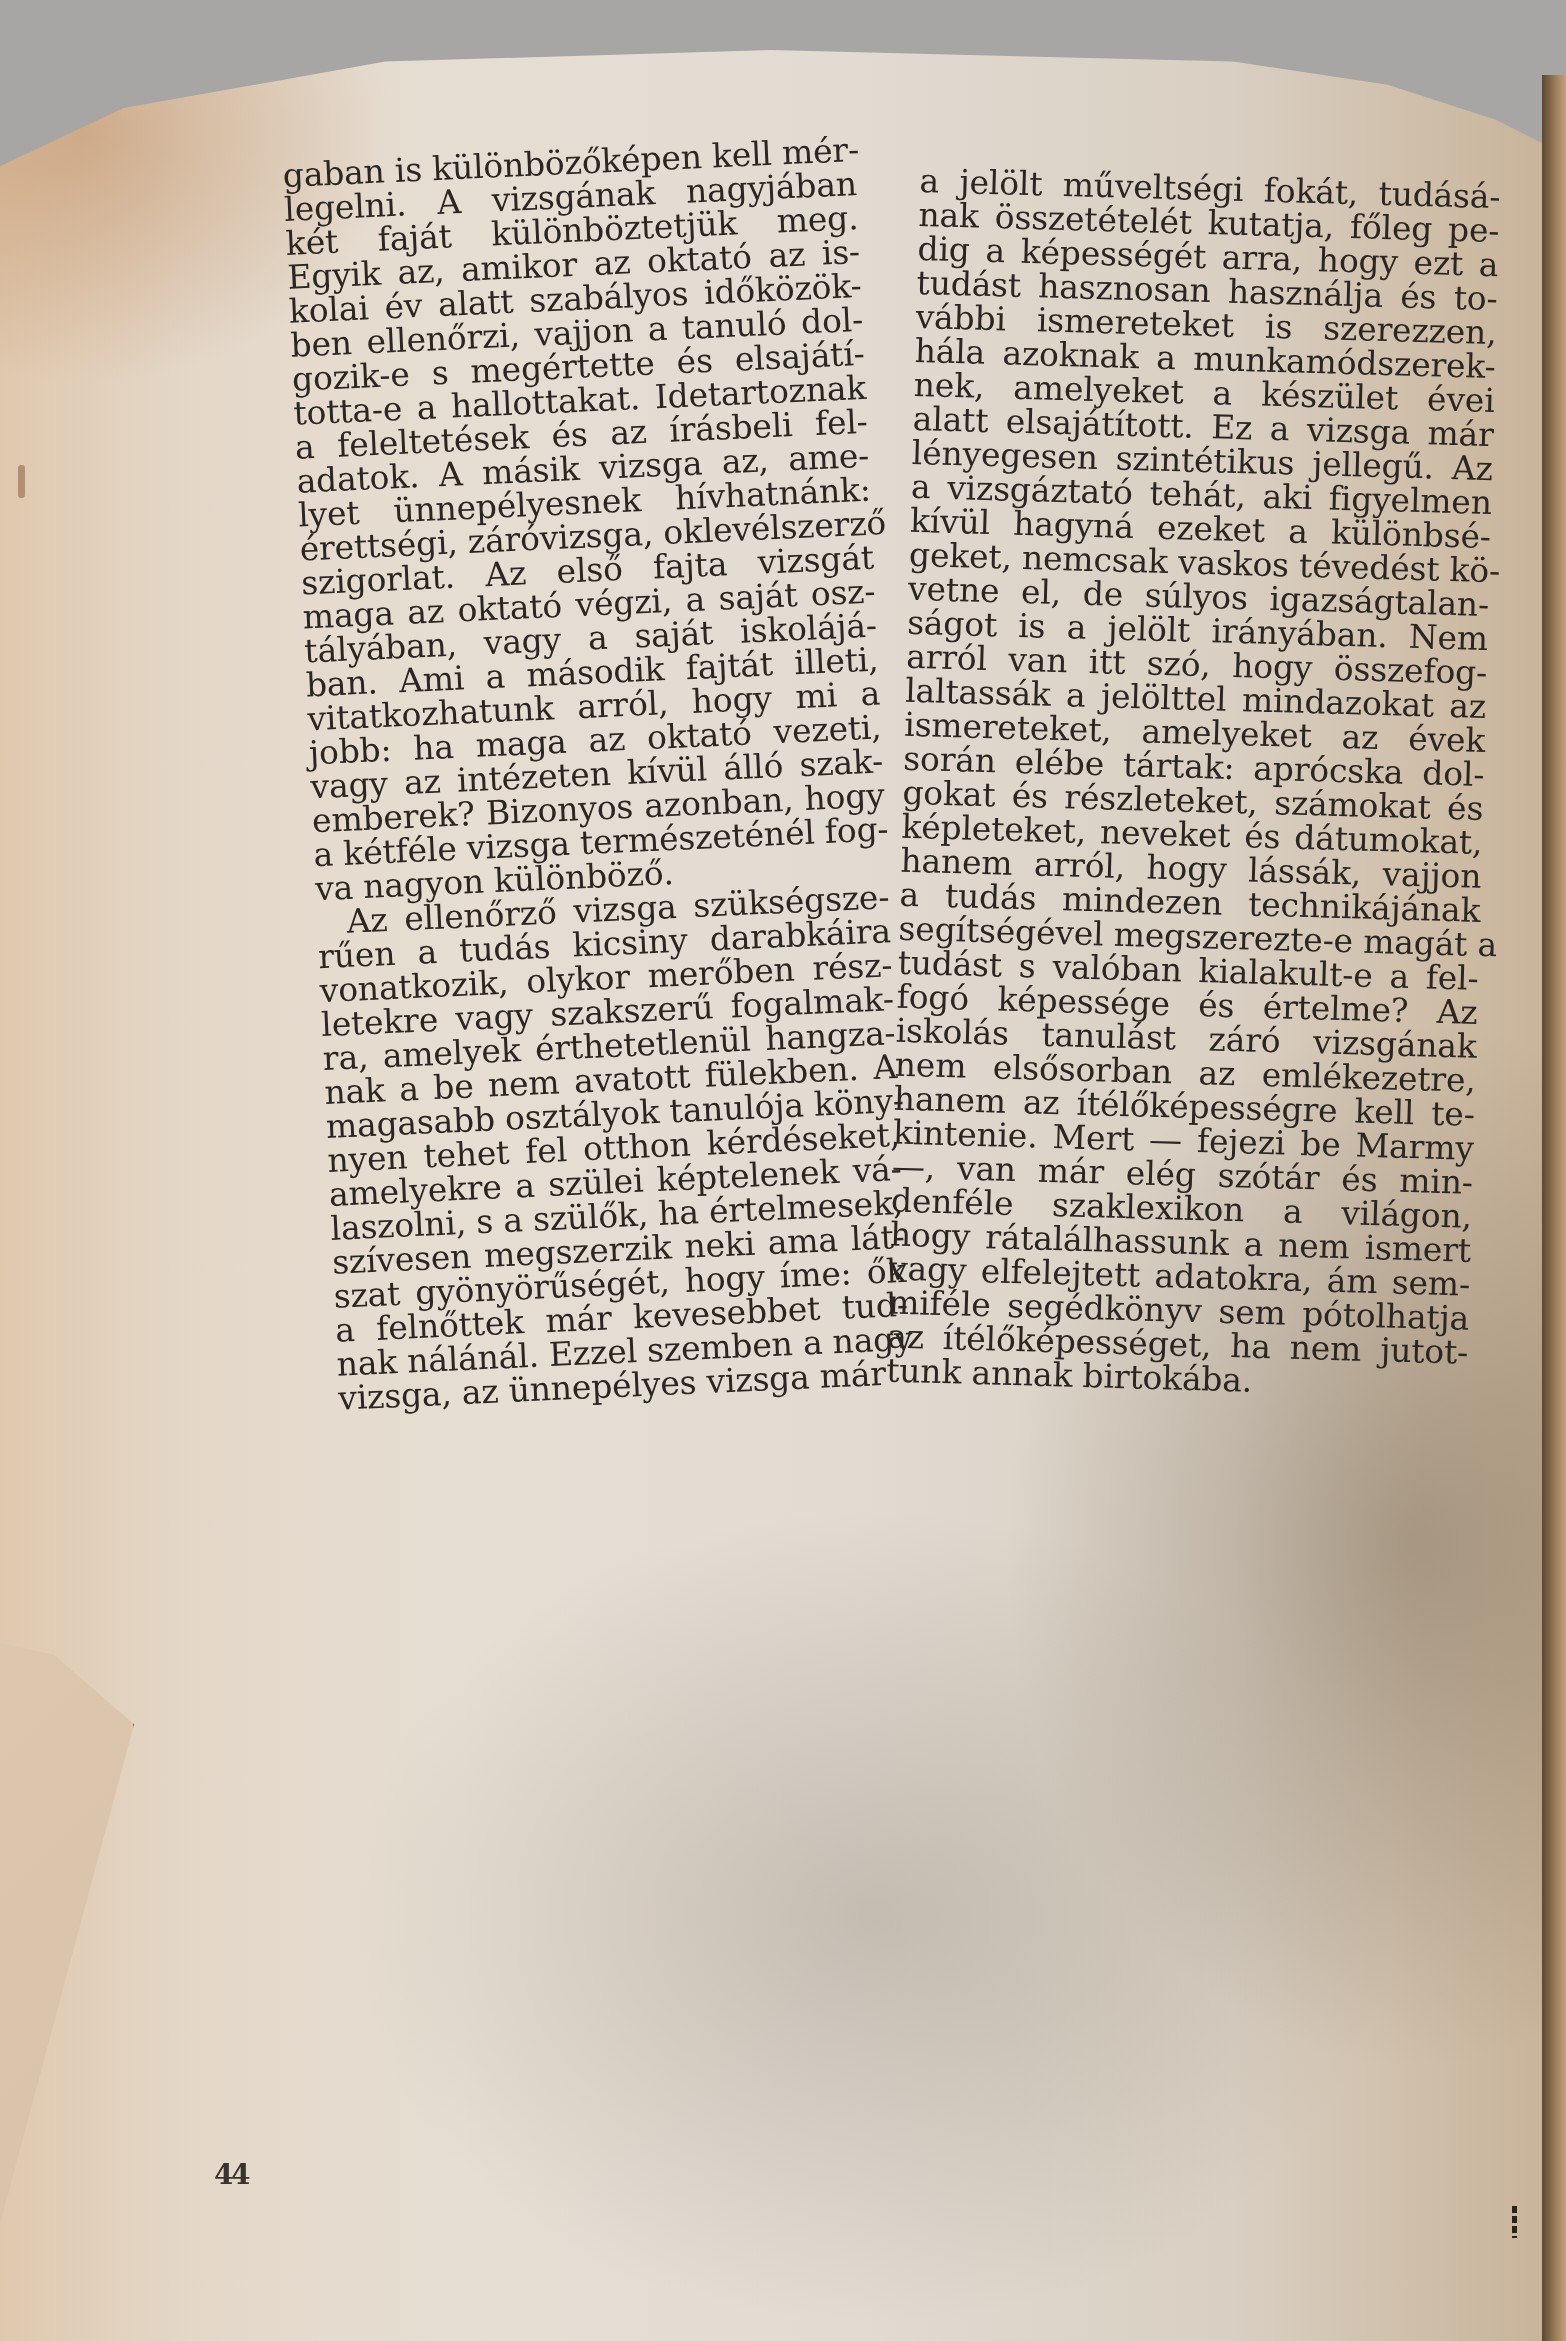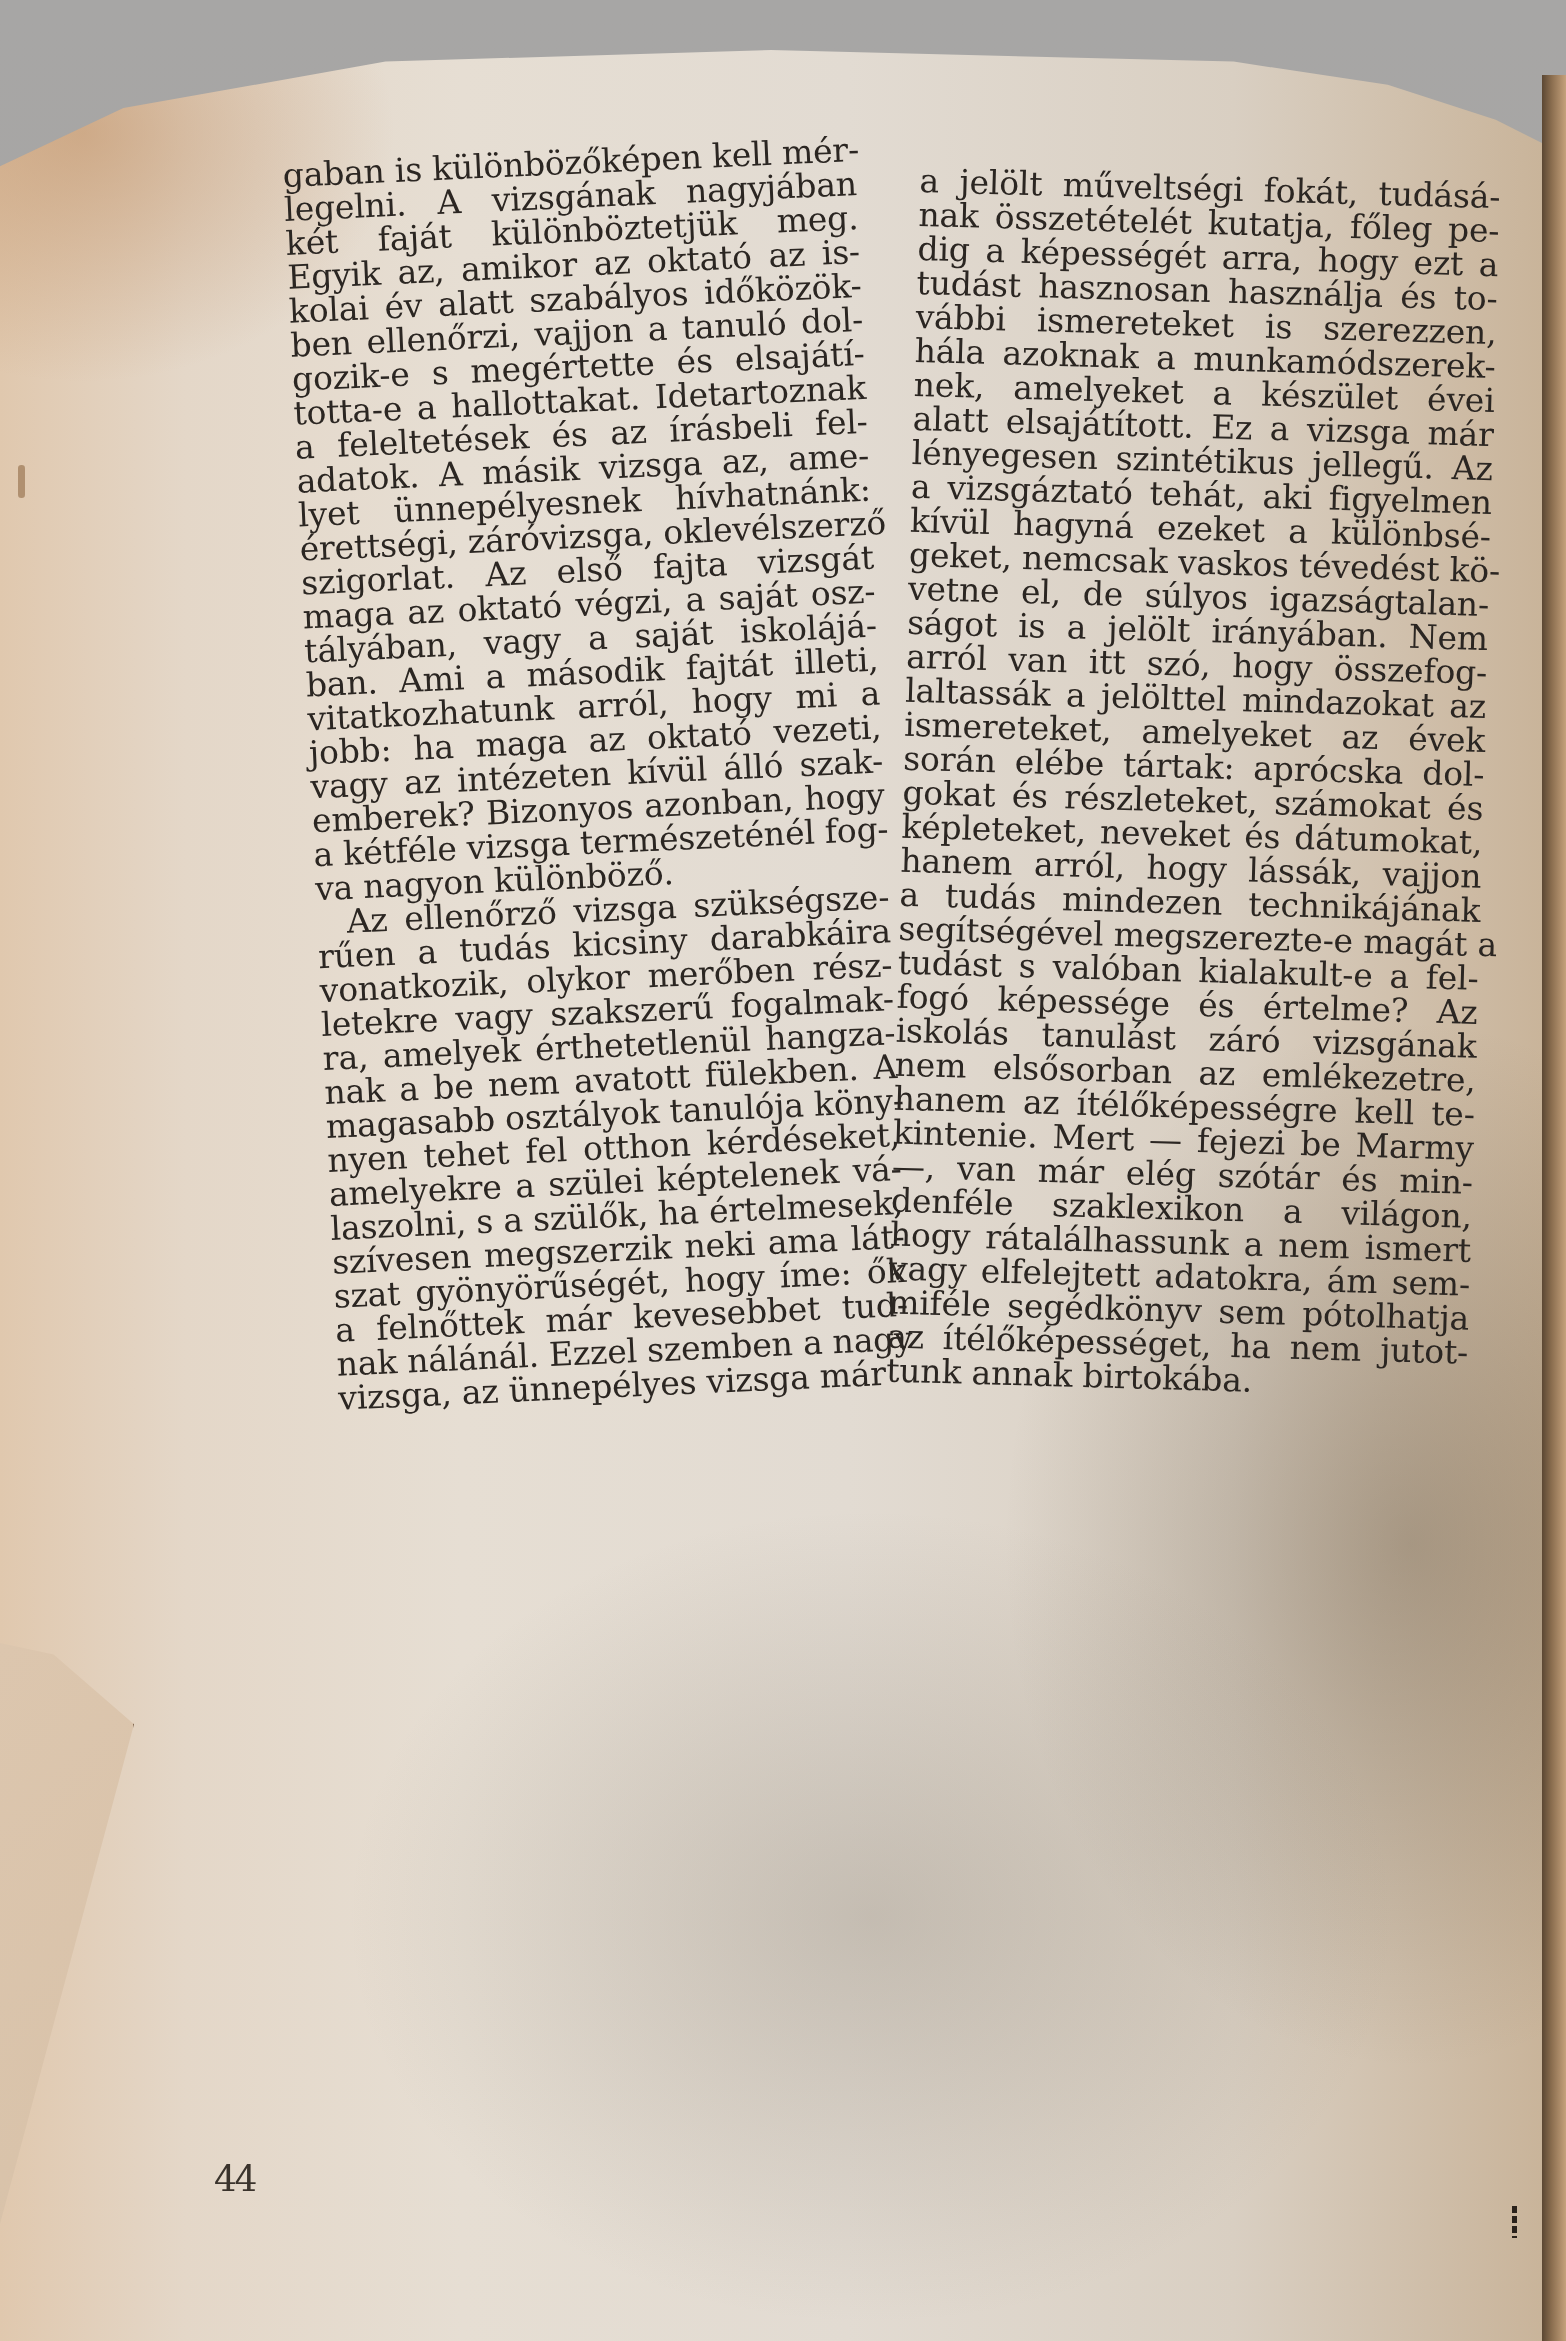--- a/index.html
+++ b/index.html
@@ -78,22 +78,22 @@
       display: block;
       white-space: nowrap;
       overflow: visible;
     }
     .line.indent { padding-left: 30px; }
     .line.last { text-align-last: left; }
     .page-number {
       position: absolute;
       left: 214px;
       top: 2158px;
-      font-size: 36px;
-      font-weight: normal;
+      font-size: 28px;
+      font-weight: bold;
       color: #3a332c;
       letter-spacing: -2.5px;
     }
     .margin-mark {
       position: absolute;
       left: 1512px;
       top: 2206px;
       width: 5px;
       height: 32px;
       background: repeating-linear-gradient(180deg, #2a221b 0 6.6px, transparent 6.6px 10px);

